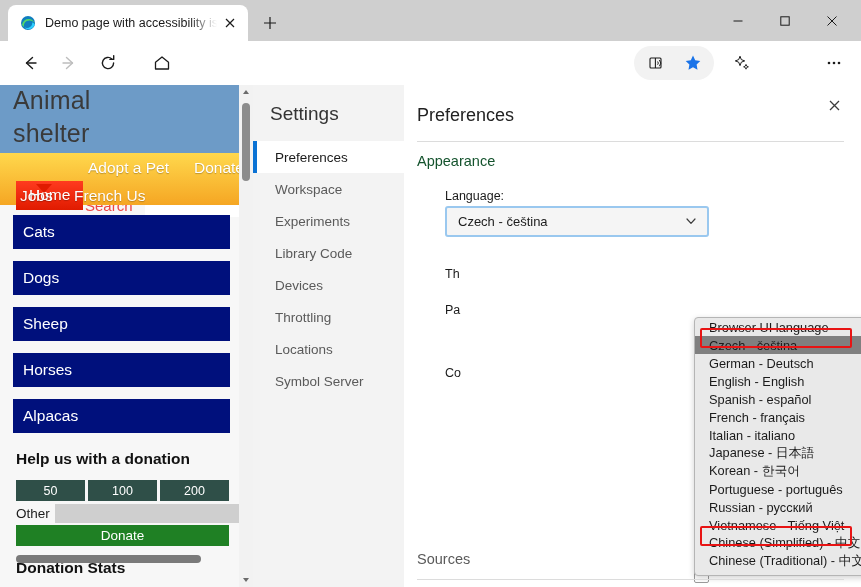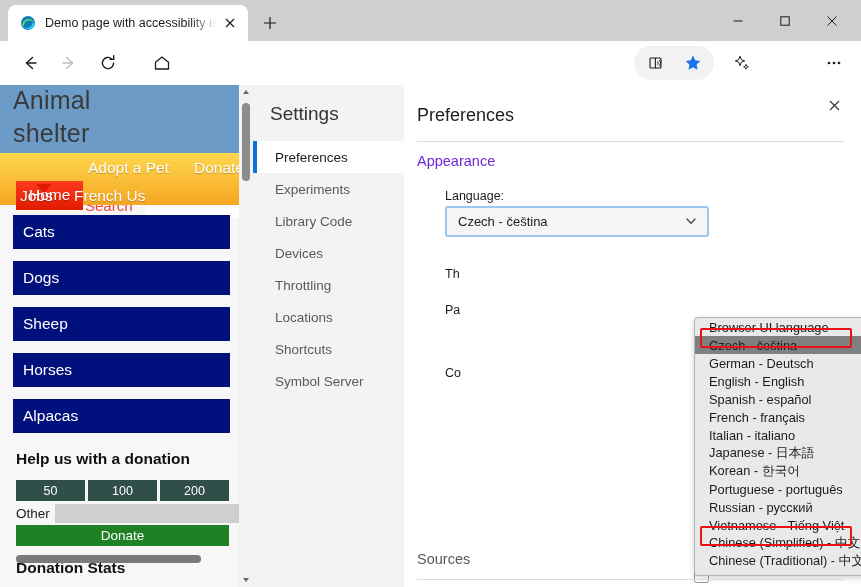--- a/index.html
+++ b/index.html
@@ -122,21 +122,21 @@
   .dt-sb-item.active::before{
     content:"";position:absolute;left:0;top:0;width:4px;height:32px;background:#0a72d4;
   }
   .dt-main{position:absolute;left:151px;top:0;width:457px;height:502px;background:#ffffff;}
   .dt-close{
     position:absolute;right:14px;top:7px;width:26px;height:26px;border-radius:3px;
     display:flex;align-items:center;justify-content:center;
   }
   .dt-h1{position:absolute;left:13px;top:20px;font-size:18px;color:#222222;}
   .dt-rule{position:absolute;left:13px;top:56px;width:427px;height:1px;background:#dcdcdc;}
-  .dt-h2{position:absolute;left:13px;top:68px;font-size:14.5px;color:#6d28d9;}
+  .dt-h2{position:absolute;left:13px;top:68px;font-size:14.5px;color:#14532d;}
   .dt-h2-sources{position:absolute;left:13px;top:466px;font-size:14.5px;color:#5a5a5a;}
   .dt-rule2{position:absolute;left:13px;top:494px;width:427px;height:1px;background:#dcdcdc;}
   .lang-label{position:absolute;left:41px;top:104px;font-size:12.5px;color:#1b1b1b;}
   .lang-select{
     position:absolute;left:41px;top:121px;width:260px;height:27px;
     background:#f5f5f5;border:2px solid #9ac8ef;border-radius:3px;
     display:flex;align-items:center;
   }
   .lang-select-text{margin-left:11px;font-size:13px;color:#1b1b1b;}
   .lang-chevron{position:absolute;right:10px;top:7px;}
@@ -318,26 +318,26 @@
           <path d="M4 6 L1 2 H7 Z" fill="#6b6b6b"></path>
         </svg>
     </div>
   </div>
 
   <div class="devtools">
     <div class="dt-sidebar">
       <div class="dt-sb-title">Settings</div>
       <div class="dt-sb-list">
         <div class="dt-sb-item active">Preferences</div>
+        <div class="dt-sb-item">Workspace</div>
         <div class="dt-sb-item">Experiments</div>
         <div class="dt-sb-item">Library Code</div>
         <div class="dt-sb-item">Devices</div>
         <div class="dt-sb-item">Throttling</div>
         <div class="dt-sb-item">Locations</div>
-        <div class="dt-sb-item">Shortcuts</div>
         <div class="dt-sb-item">Symbol Server</div>
       </div>
     </div>
 
     <div class="dt-main">
       <div class="dt-close">
         <svg class="icon" width="11" height="11" viewBox="0 0 11 11">
           <path d="M1 1 L10 10 M10 1 L1 10" stroke="#3c3c3c" stroke-width="1.3" fill="none"></path>
         </svg>
       </div>

